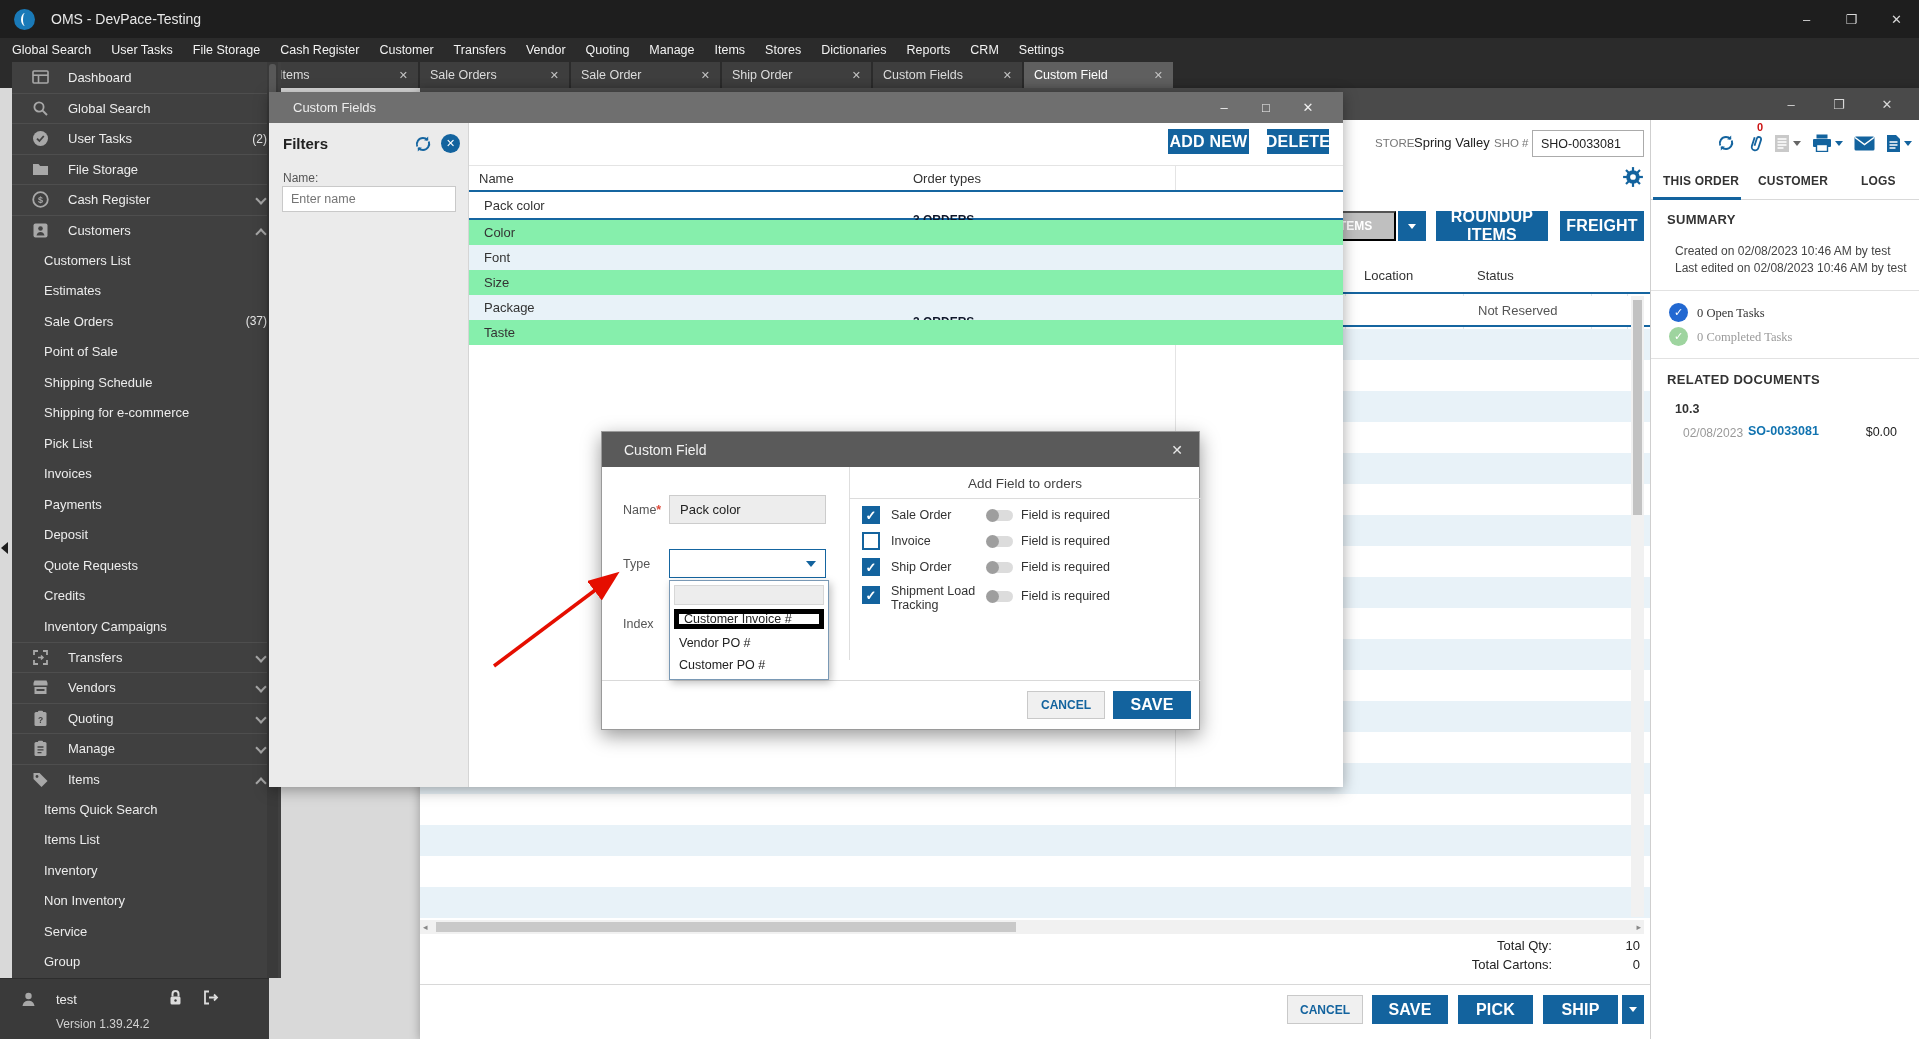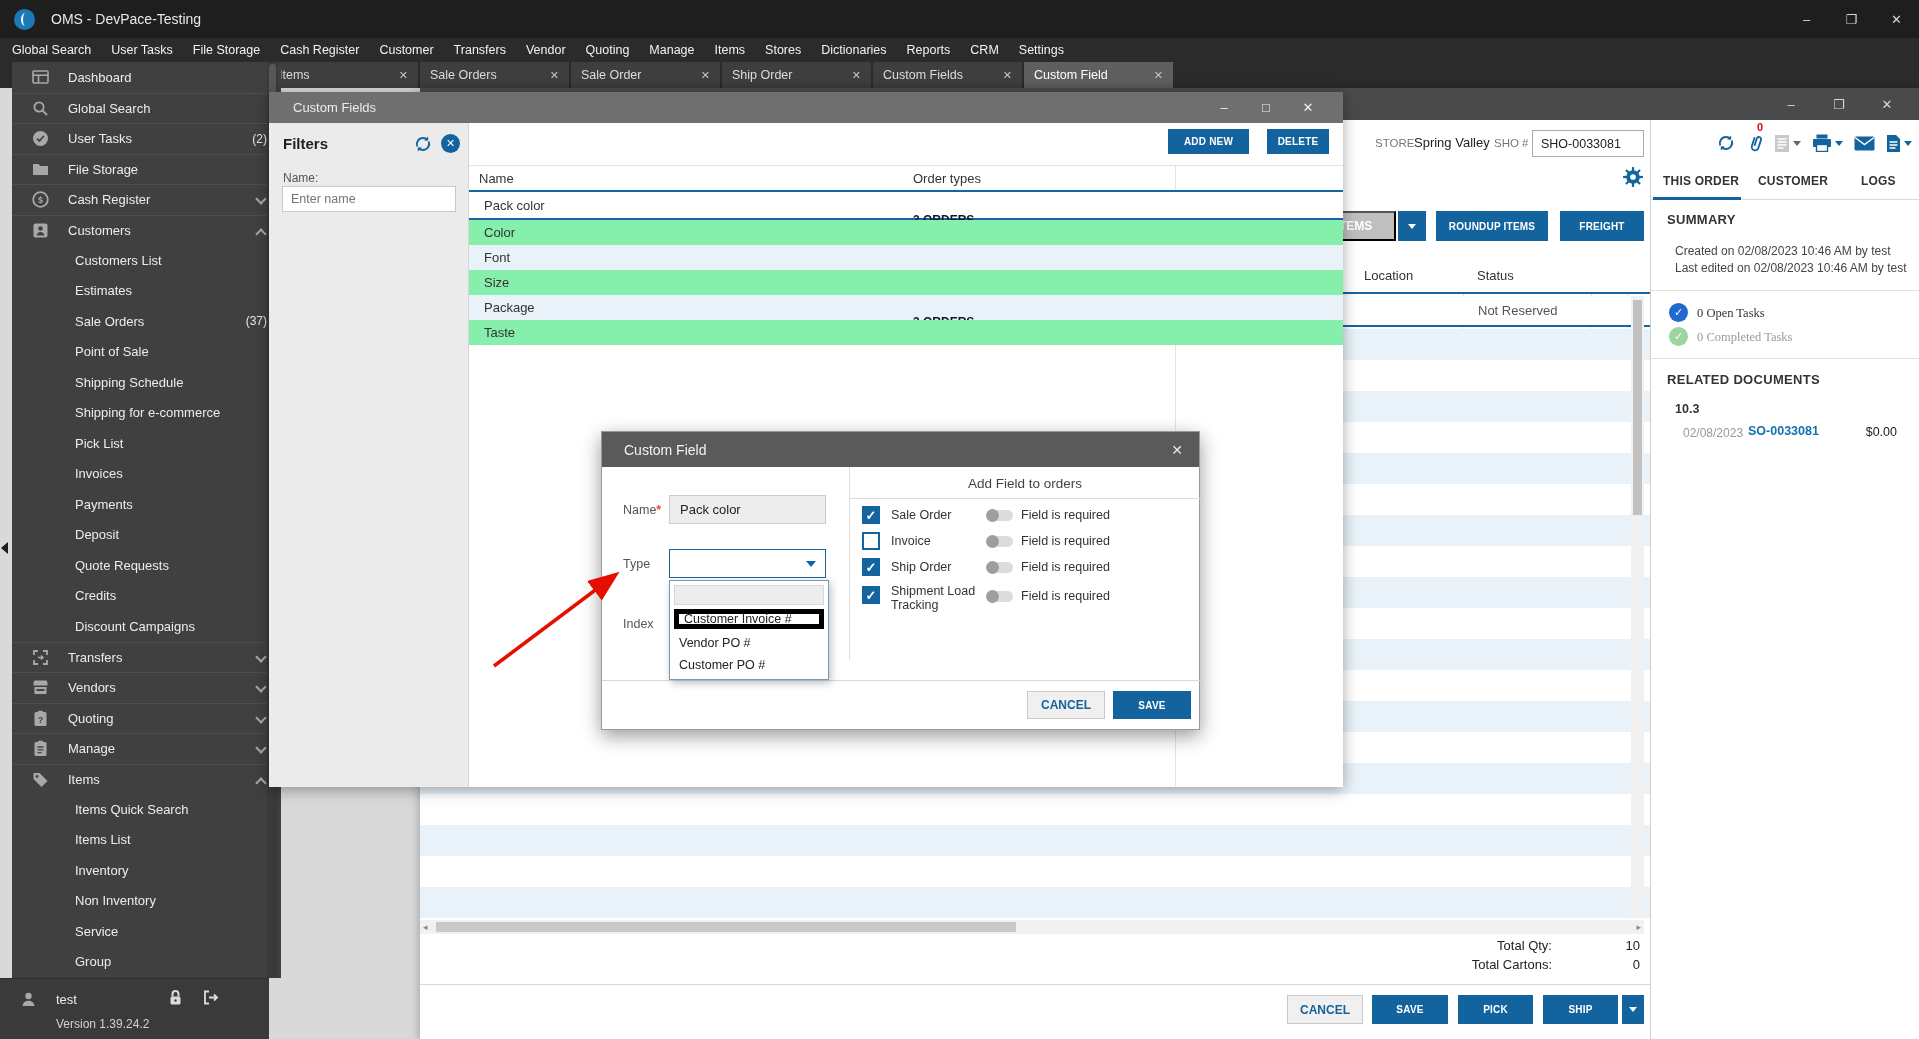--- a/index.html
+++ b/index.html
@@ -22,37 +22,37 @@
   .tab .x { margin-left:auto; font-size:11px; color:#c4c4c4; }
   .tab.active { background:#5f5f5f; color:#fff; }
 
   
   .sidebar { position:absolute; left:12px; top:62px; width:269px; height:916px; background:#404040; }
   .sb-row { height:30.5px; display:flex; align-items:center; padding-left:20px; color:#ececec; font-size:13px; position:relative; }
   .sb-row.top { border-top:1px solid #4e4e4e; }
   .sb-row:first-child { border-top:none; }
   .sb-ico { width:17px; height:17px; margin-right:19px; color:#a8a8a8; flex:0 0 17px; display:inline-flex; }
   .sb-ico svg { width:17px; height:17px; }
-  .sb-row.child { padding-left:63px;text-align:center; }
+  .sb-row.child { padding-left:32px;text-align:center; }
   .sb-badge { position:absolute; right:14px; font-size:12px; color:#e6e6e6; }
   .chev { position:absolute; right:16px; width:8px; height:8px; border-right:2px solid #a8a8a8; border-bottom:2px solid #a8a8a8; }
   .chev.down { transform:rotate(45deg); top:10px; }
   .chev.up { transform:rotate(-135deg); top:14px; }
   .sb-scroll { position:absolute; right:3px; top:0; width:11px; height:916px; background:#3a3a3a; }
   .sb-thumb { position:absolute; left:2px; top:2px; width:7px; height:350px; background:#585858; border-radius:3px; }
   .collapse-handle { position:absolute; left:1px; top:542px; width:0; height:0; border-top:6px solid transparent; border-bottom:6px solid transparent; border-right:7px solid #1e1e1e; }
   .userarea { position:absolute; left:0; top:978px; width:269px; height:61px; background:#3a3a3a; border-top:1px solid #2d2d2d; color:#ececec; }
   .user-row { position:absolute; left:0; top:6px; width:269px; height:28px; display:flex; align-items:center; padding-left:20px; }
   .user-row .sb-ico { margin-right:19px; }
   .user-acticons { position:absolute; right:50px; top:10px; display:flex; gap:18px; color:#dcdcdc; }
   .user-acticons svg { width:17px; height:17px; }
   .version { position:absolute; left:56px; top:38px; font-size:12px; color:#d2d2d2; }
 
   
-  .btn-blue { background:#13639e; color:#fff; border:none; font-size:10px; font-weight:700; font-family:inherit; display:flex; align-items:center; justify-content:center; letter-spacing:.2px; }
+  .btn-blue { background:#13639e; color:#fff; border:none; font-size:16px; font-weight:700; font-family:inherit; display:flex; align-items:center; justify-content:center; letter-spacing:.2px; }
   .btn-light { background:#f0f0f0; color:#13639e; border:1px solid #c9c9c9; font-size:12px; font-weight:700; font-family:inherit; display:flex; align-items:center; justify-content:center; }
   .caret-down { width:0; height:0; border-left:4.5px solid transparent; border-right:4.5px solid transparent; border-top:5.5px solid #fff; }
 
   
   .ship-win { position:absolute; left:420px; top:88px; width:1499px; height:951px; background:#fff; box-shadow:0 2px 10px rgba(0,0,0,.3); }
   .ship-titlebar { position:absolute; left:0; top:0; width:100%; height:32px; background:#4a4a4a; display:flex; align-items:center; }
   .ship-titlebar .win-ctrls { margin-left:auto; margin-right:8px; }
   .ship-titlebar .win-ctrls span { height:32px; width:48px; }
   .ship-content { position:absolute; left:0; top:32px; width:1499px; height:919px; background:#fff; }
   .items-area { position:absolute; left:0; top:0; width:1230px; height:919px; }
@@ -306,21 +306,21 @@
   <div class="sb-row child">
       <span class="sb-lbl">Deposit</span>
     </div>
   <div class="sb-row child">
       <span class="sb-lbl">Quote Requests</span>
     </div>
   <div class="sb-row child">
       <span class="sb-lbl">Credits</span>
     </div>
   <div class="sb-row child">
-      <span class="sb-lbl">Discount Campaigns</span>
+      <span class="sb-lbl">Inventory Campaigns</span>
     </div>
   <div class="sb-row top">
     <span class="sb-ico">
         <svg viewBox="0 0 17 17">
           <path d="M2 6V2h4M15 6V2h-4M2 11v4h4M15 11v4h-4" fill="none" stroke="currentColor" stroke-width="1.8"></path>
           <path d="M6 8.5h5M9 6.5l2 2-2 2" fill="none" stroke="currentColor" stroke-width="1.5"></path>
         </svg>
       </span>
     <span class="sb-lbl">Transfers</span>
     <span class="chev down"></span>

